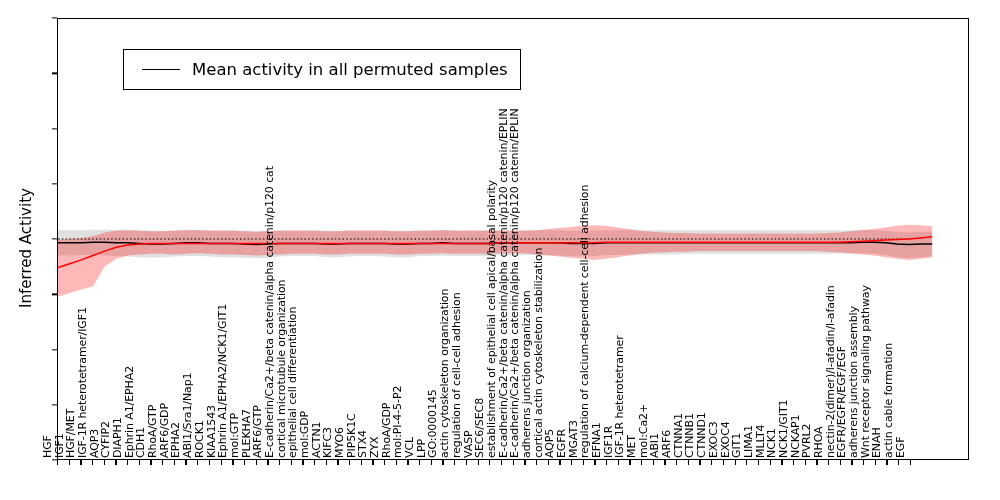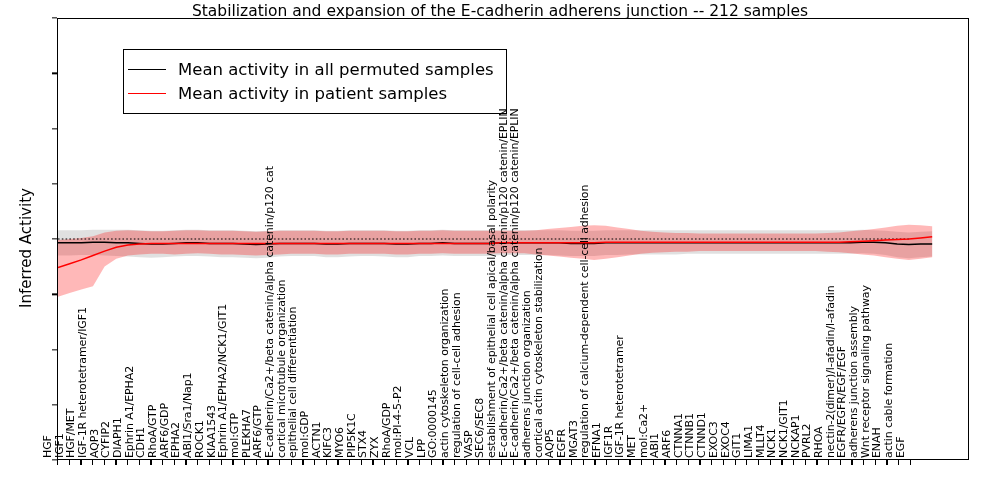--- a/index.html
+++ b/index.html
@@ -59,34 +59,33 @@
     transform:rotate(-90deg);
     letter-spacing:-0.1px;
   }
 
   
   #legend{
     position:absolute;
     left:65px;top:30px;
     border:1.3px solid #000;
     background:#fff;
-    padding:7px 12px 8px 4px;
+    padding:7px 12px 8px 18px;
     box-sizing:border-box;
   }
   .legrow{display:flex;align-items:center;height:24px;}
   .legline{width:38px;height:0;border-top:1.6px solid #000;margin-right:12px;flex:none;}
   .legline.red{border-top-color:#ff0000;}
   .legtxt{font-size:16.5px;color:#000;white-space:nowrap;}
 </style>
 </head>
 <body>
 
 <div id="fig">
 
-  <div id="title">Stabilization and expansion of the E-cadherin adherens junction -- 212 samples</div>
 
   <div id="ylabel">Inferred Activity</div>
   <div class="ytickwrap" id="yticks">
       <div class="ytickmark" style="top: 460px; left: 52px;"></div>
       <div class="ytickmark" style="top: 404.75px; left: 52px;"></div>
       <div class="ytickmark" style="top: 349.5px; left: 52px;"></div>
       <div class="ytickmark" style="top: 294.25px; left: 52px;"></div>
       <div class="ytickmark" style="top: 239px; left: 52px;"></div>
       <div class="ytickmark" style="top: 183.75px; left: 52px;"></div>
       <div class="ytickmark" style="top: 128.5px; left: 52px;"></div>
@@ -104,24 +103,20 @@
         </g>
       <path id="zeroline" fill="none" stroke="#000" stroke-width="1.2" stroke-dasharray="1.6,2.2" d="M0 221.00 L852.72 221.00"></path>
       <path id="line-black" fill="none" stroke="#000000" stroke-width="1.5" d="M0.00 224.87 L11.68 224.87 L23.36 224.87 L35.04 224.31 L46.72 224.31 L58.41 224.87 L70.09 224.87 L81.77 225.42 L93.45 225.97 L105.13 225.97 L116.81 225.42 L128.49 224.87 L140.17 224.87 L151.85 225.42 L163.54 225.42 L175.22 225.42 L186.90 225.97 L198.58 226.53 L210.26 225.97 L221.94 225.42 L233.62 225.42 L245.30 225.42 L256.98 225.42 L268.67 225.97 L280.35 225.97 L292.03 225.42 L303.71 225.42 L315.39 225.42 L327.07 225.42 L338.75 225.97 L350.43 225.97 L362.11 225.42 L373.80 225.42 L385.48 224.87 L397.16 225.42 L408.84 225.42 L420.52 225.42 L432.20 225.42 L443.88 224.87 L455.56 224.87 L467.24 224.87 L478.92 224.87 L490.61 224.87 L502.29 224.87 L513.97 225.42 L525.65 225.42 L537.33 225.42 L549.01 224.87 L560.69 224.87 L572.37 224.87 L584.05 224.87 L595.74 224.87 L607.42 224.87 L619.10 224.87 L630.78 224.87 L642.46 224.87 L654.14 224.87 L665.82 224.87 L677.50 224.87 L689.18 224.87 L700.87 224.87 L712.55 224.87 L724.23 224.87 L735.91 224.87 L747.59 224.87 L759.27 224.87 L770.95 224.87 L782.63 224.87 L794.31 224.87 L806.00 224.31 L817.68 224.31 L829.36 224.87 L841.04 225.97 L852.72 226.53 L864.40 225.97 L876.08 225.97"></path>
       <path id="line-red" fill="none" stroke="#ff0000" stroke-width="1.5" d="M0.00 249.73 L11.68 245.86 L23.36 242.00 L35.04 237.57 L46.72 233.16 L58.41 229.29 L70.09 227.08 L81.77 225.97 L93.45 225.42 L105.13 225.42 L116.81 225.42 L128.49 225.42 L140.17 225.42 L151.85 225.42 L163.54 225.42 L175.22 225.42 L186.90 225.42 L198.58 225.42 L210.26 225.42 L221.94 225.42 L233.62 225.42 L245.30 225.42 L256.98 225.42 L268.67 225.42 L280.35 225.42 L292.03 225.42 L303.71 225.42 L315.39 225.42 L327.07 225.42 L338.75 225.42 L350.43 225.42 L362.11 225.42 L373.80 225.42 L385.48 225.42 L397.16 225.42 L408.84 225.42 L420.52 225.42 L432.20 225.42 L443.88 224.87 L455.56 224.87 L467.24 224.87 L478.92 224.87 L490.61 224.87 L502.29 224.87 L513.97 224.87 L525.65 224.87 L537.33 224.87 L549.01 224.31 L560.69 224.31 L572.37 224.31 L584.05 224.31 L595.74 224.31 L607.42 224.31 L619.10 224.31 L630.78 224.31 L642.46 224.31 L654.14 224.31 L665.82 224.31 L677.50 224.31 L689.18 224.31 L700.87 224.31 L712.55 224.31 L724.23 224.31 L735.91 224.31 L747.59 224.31 L759.27 224.31 L770.95 224.31 L782.63 224.31 L794.31 223.76 L806.00 223.21 L817.68 222.66 L829.36 222.10 L841.04 221.55 L852.72 221.00 L864.40 219.90 L876.08 218.79"></path>
     </svg>
 
     <div id="legend">
       <div class="legrow">
         <span class="legline"></span>
         <span class="legtxt">Mean activity in all permuted samples</span>
-      </div>
-      <div class="legrow">
-        <span class="legline red"></span>
-        <span class="legtxt">Mean activity in patient samples</span>
       </div>
     </div>
   </div>
 
   <div id="xticklayer">
       <div class="xtickmark" style="left: 57px; top: 460px; height: 5px;"></div>
       <div class="xlbl" style="left: 53px; bottom: 42px;">HGF</div>
       <div class="xtickmark" style="left: 68.6811px; top: 460px; height: 5px;"></div>
       <div class="xlbl" style="left: 64.6811px; bottom: 42px;">IGF1</div>
       <div class="xtickmark" style="left: 80.3622px; top: 460px; height: 5px;"></div>

